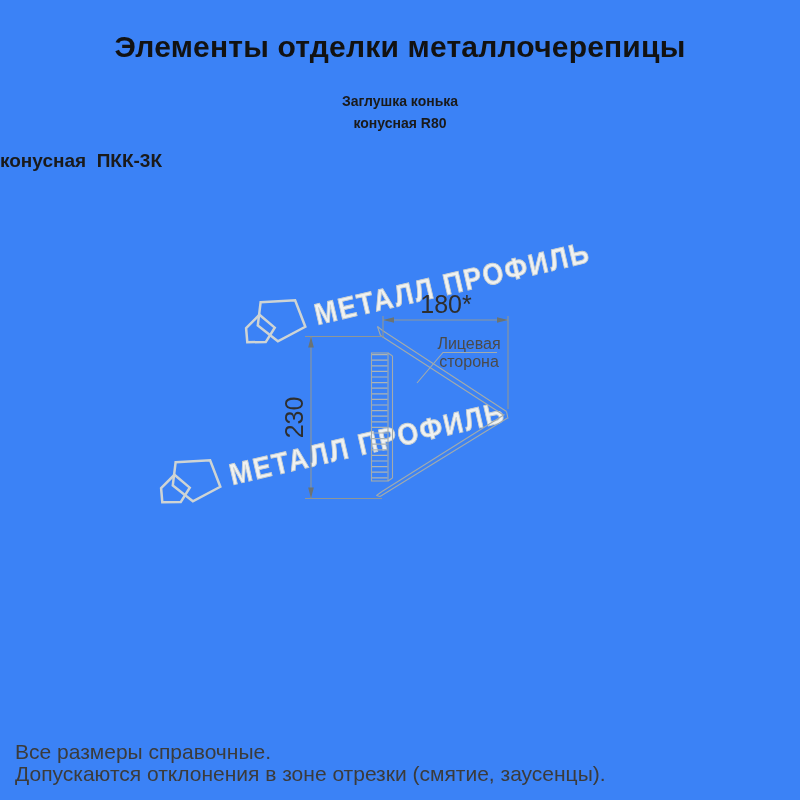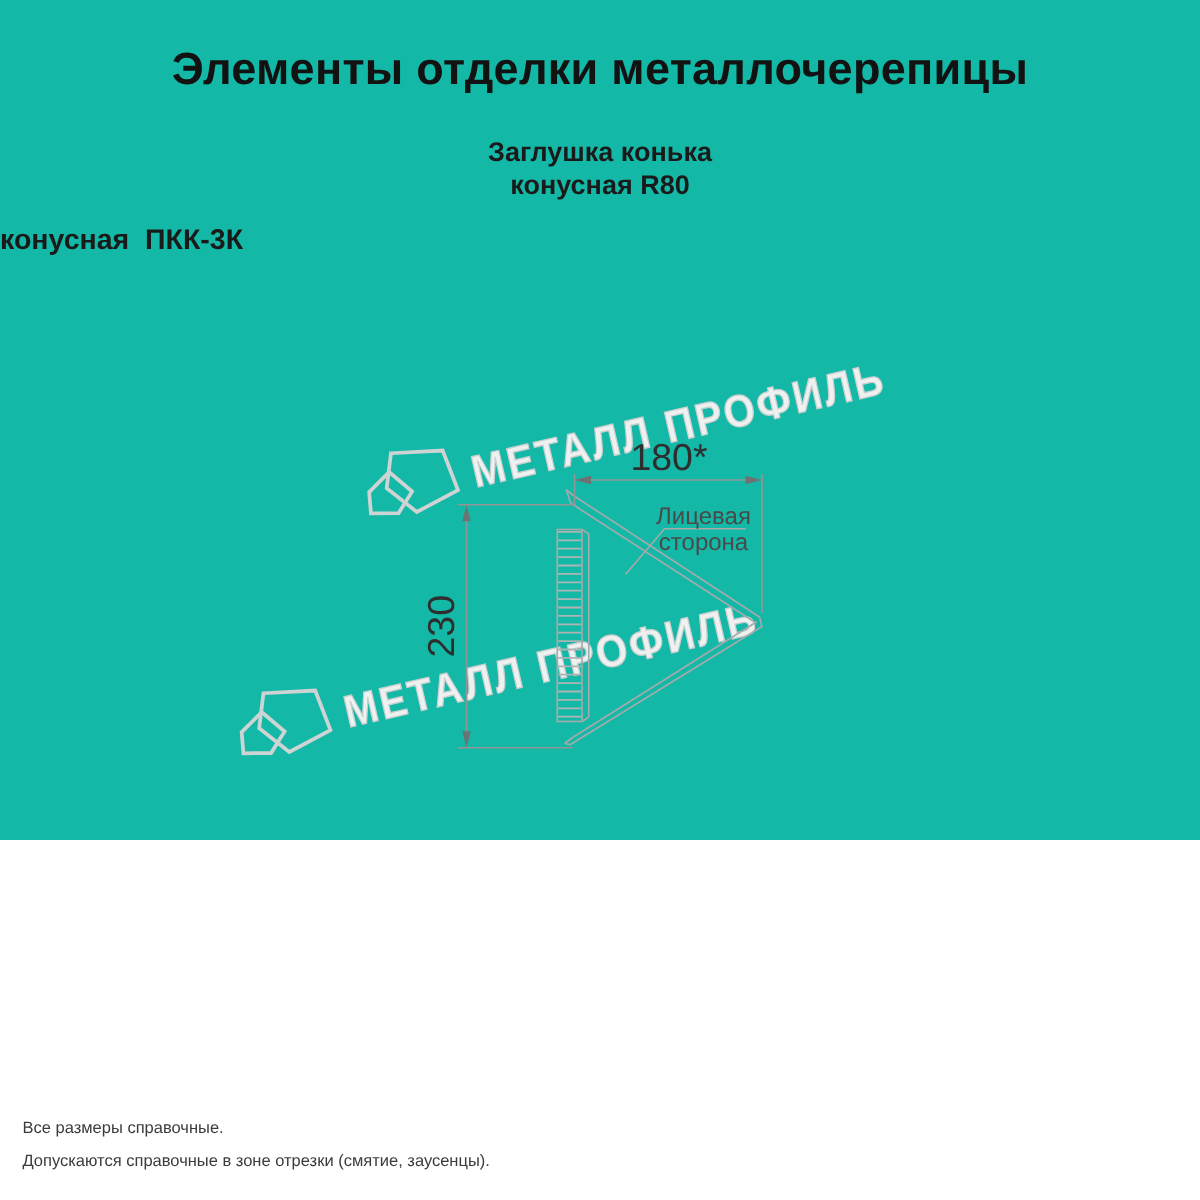--- a/index.html
+++ b/index.html
@@ -2,44 +2,44 @@
 <html><head>
 <meta charset="utf-8">
 <style>
   html, body {
     margin: 0; padding: 0;
     width: 800px; height: 800px;
     background: #ffffff;
     font-family: "Liberation Sans", sans-serif;
     overflow: hidden;
   }
-  .page { position: relative; width: 800px; height: 560px; background: #14b8a6; }
+  .page { position: relative; width: 800px; height: 800px; background: #3b82f6; }
 
   .title {
     position: absolute; top: 30px; left: 0; width: 800px;
     text-align: center;
     font-size: 30px; font-weight: bold; color: #121212;
     letter-spacing: 0.2px;
   }
   .subtitle {
     position: absolute; top: 90px; left: 0; width: 800px;
     text-align: center;
-    font-size: 18px; font-weight: bold; color: #1a1a1a;
+    font-size: 14px; font-weight: bold; color: #1a1a1a;
     line-height: 22px;
   }
   .product {
     position: absolute; top: 150px; left: 0; width: 800px;
     text-align: left;
     font-size: 19px; font-weight: bold; color: #1a1a1a;
     white-space: pre;
   }
   .drawing-svg { position: absolute; top: 0; left: 0; }
   .footer {
     position: absolute; left: 15px; top: 741px;
-    font-size: 11px; color: #3b3b3b; line-height: 22px;
+    font-size: 21px; color: #3b3b3b; line-height: 22px;
   }
   .wm-text {
     font-size: 30px; font-weight: bold; letter-spacing: 2px;
   }
   .dim-text {
     font-size: 25px; fill: #2e2e2e; font-family: "Liberation Sans", sans-serif;
   }
   .callout-text {
     font-size: 16px; fill: #4a4a4a; font-family: "Liberation Sans", sans-serif;
   }
@@ -123,16 +123,16 @@
 
     <g>
       <polyline points="417,383 443,352.5 497,352.5" stroke="#a3abab" fill="none" stroke-width="1.1"></polyline>
       <text class="callout-text" x="469" y="349" text-anchor="middle">Лицевая</text>
       <text class="callout-text" x="469" y="366.5" text-anchor="middle">сторона</text>
     </g>
   </svg>
 
   <div class="footer">
     <div>Все размеры справочные.</div>
-    <div>Допускаются справочные в зоне отрезки (смятие, заусенцы).</div>
+    <div>Допускаются отклонения в зоне отрезки (смятие, заусенцы).</div>
   </div>
 
 </div>
 
 </body></html>

